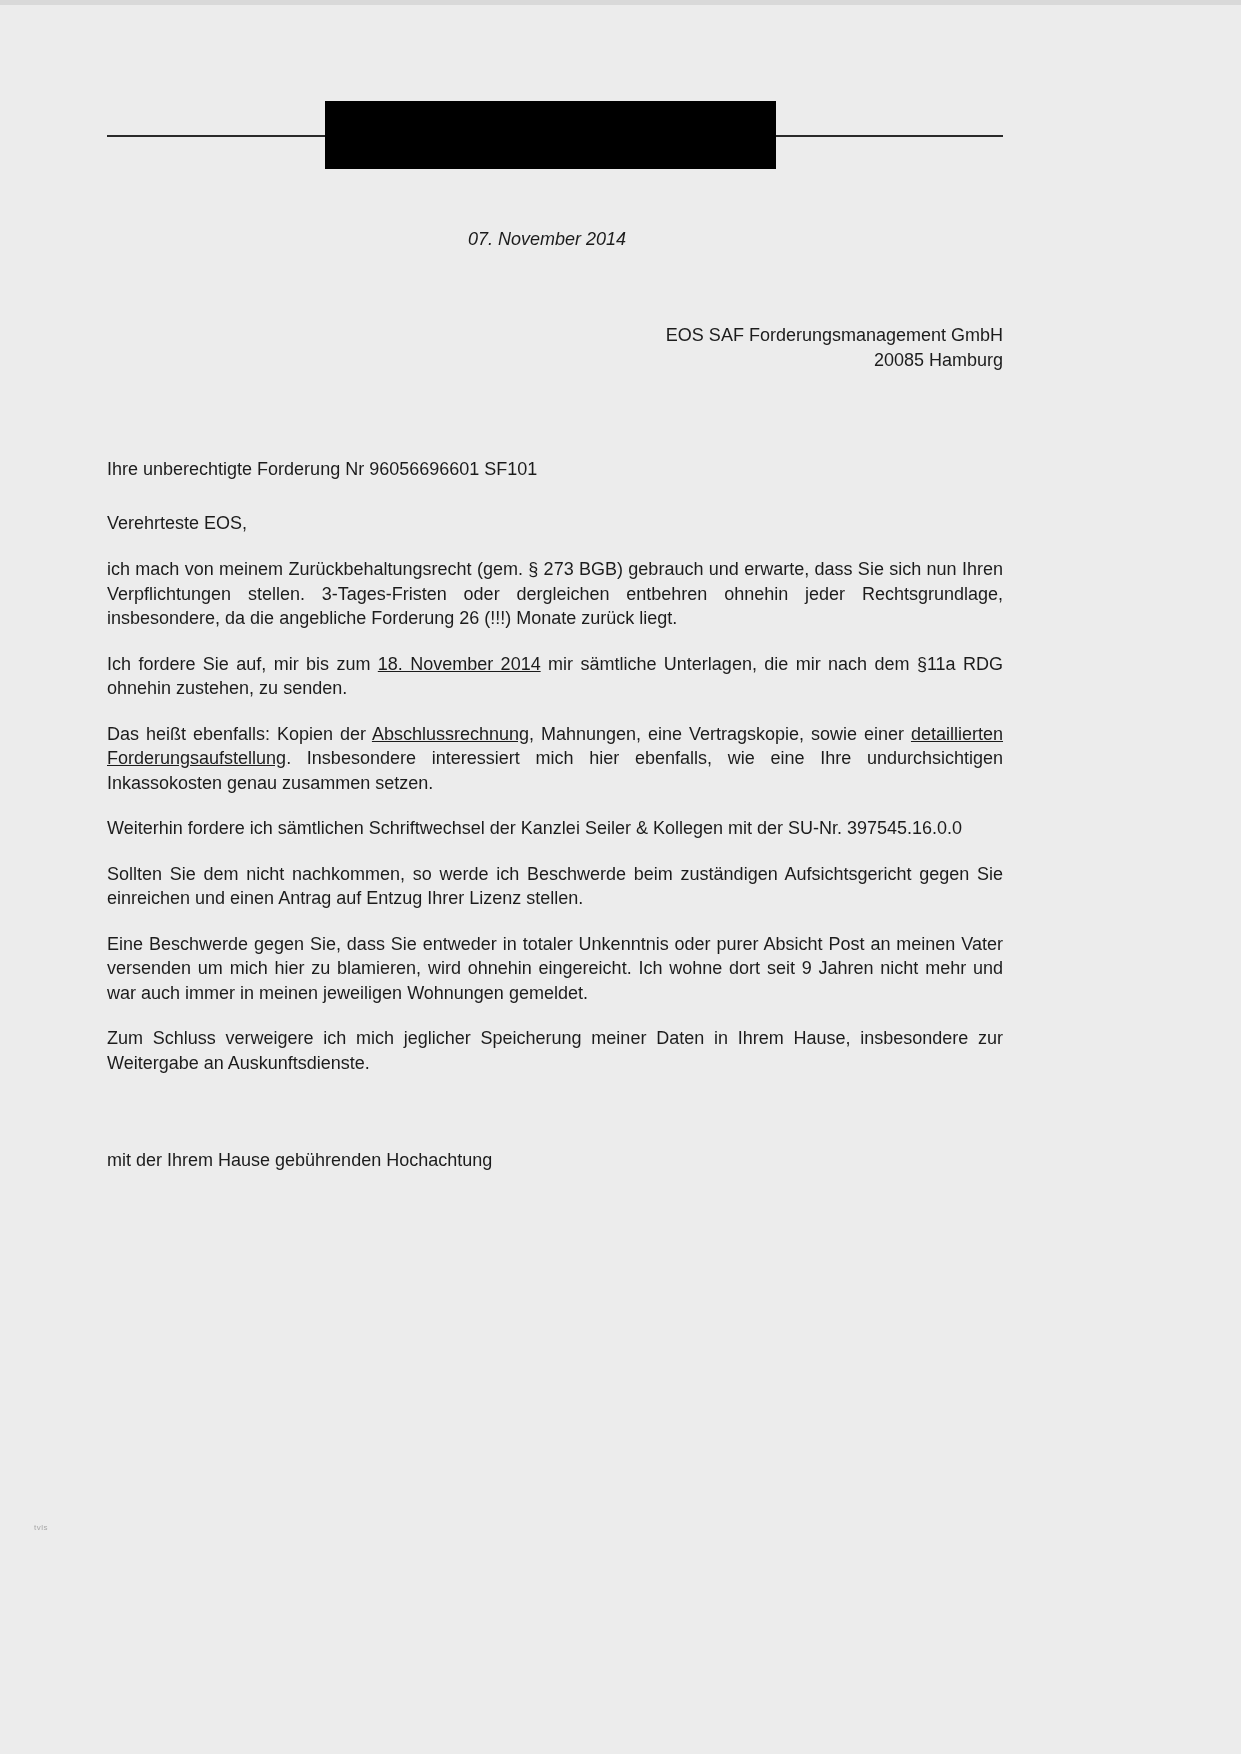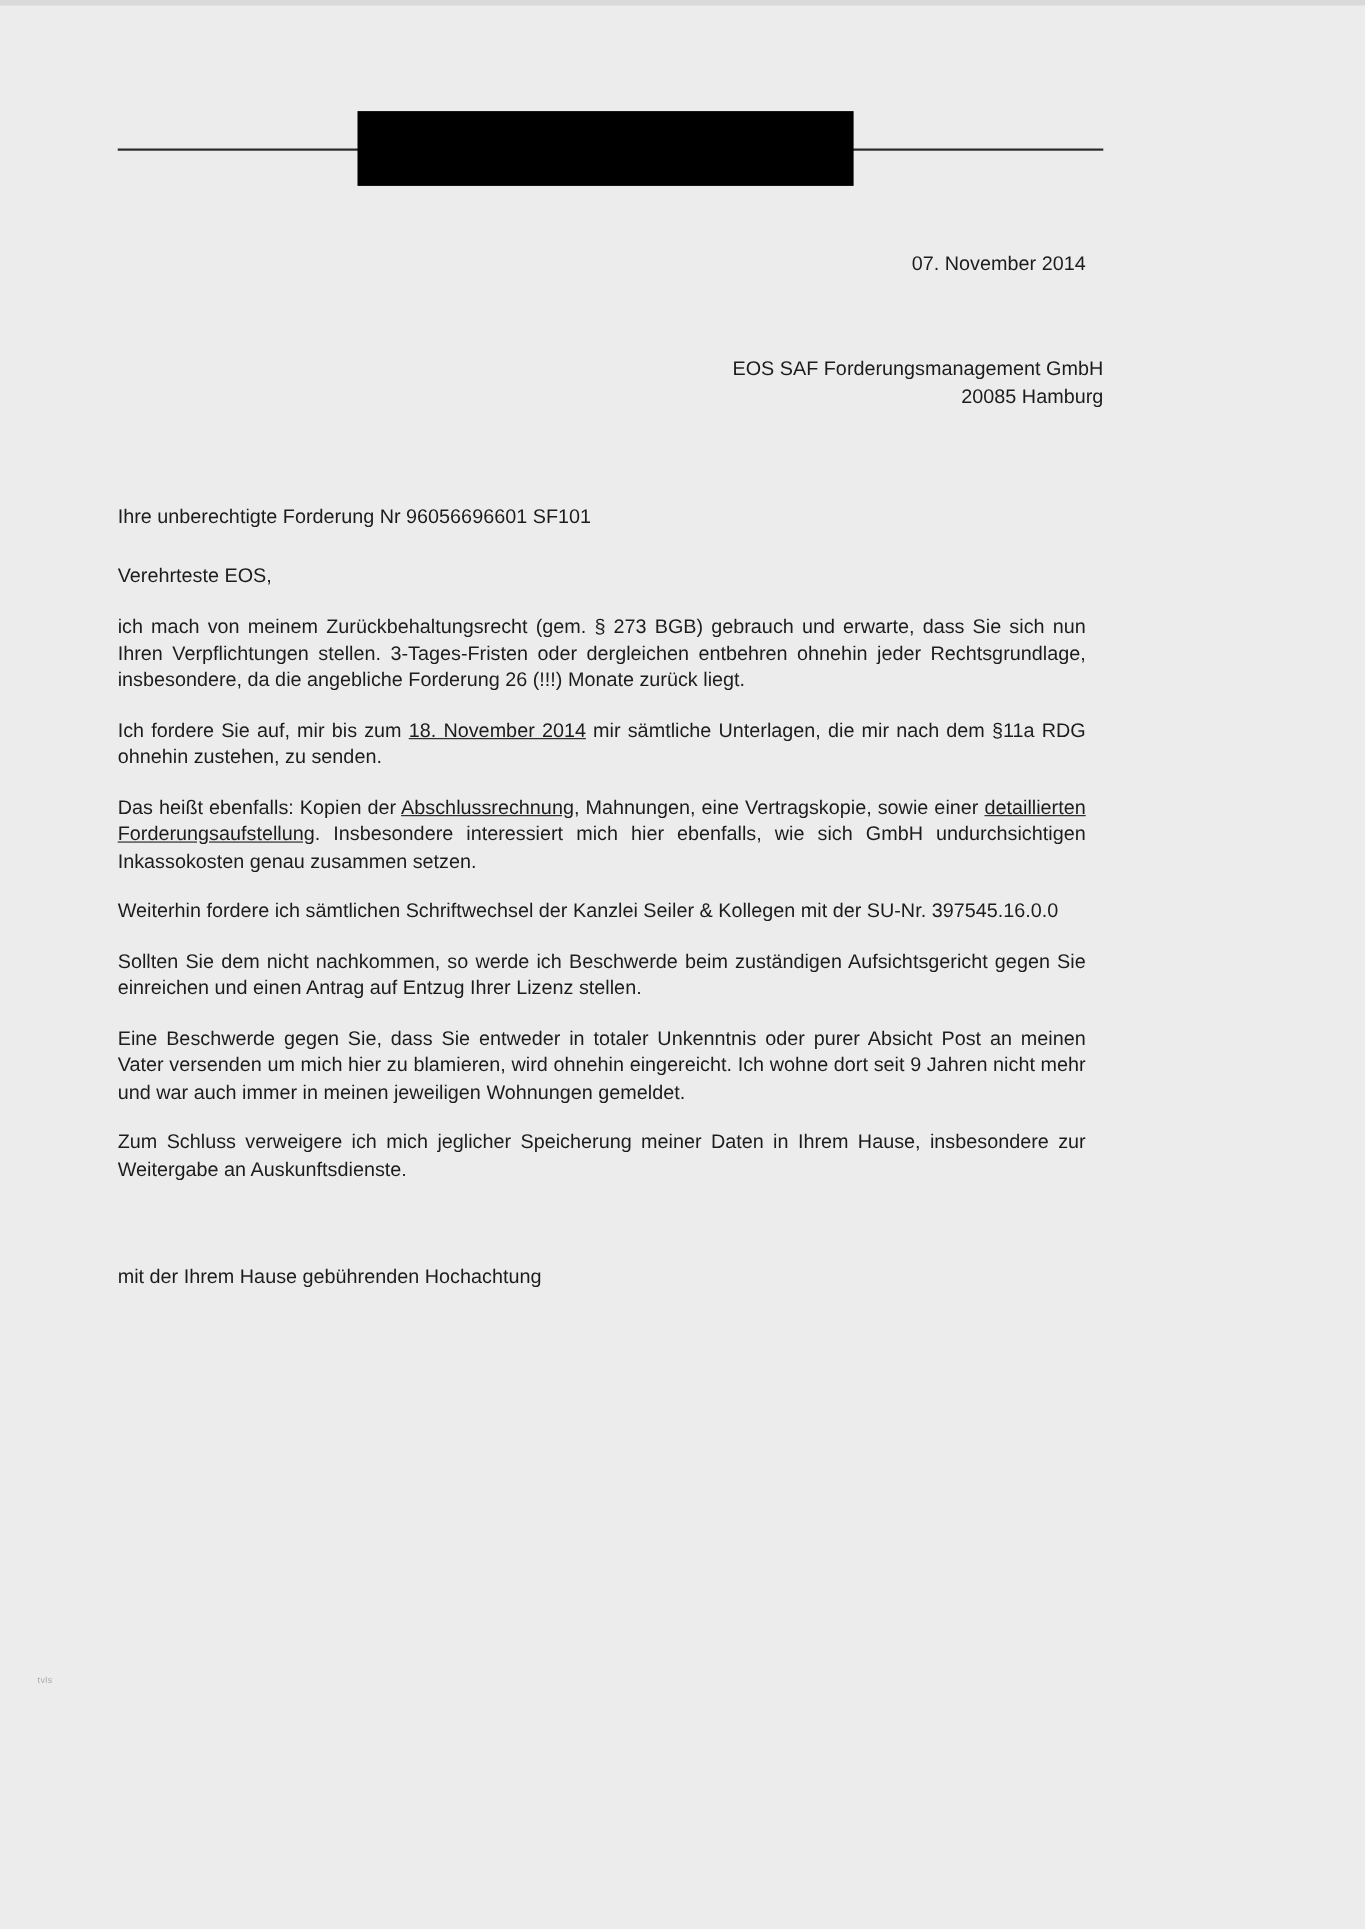--- a/index.html
+++ b/index.html
@@ -37,25 +37,26 @@
     left: 325px;
     width: 451px;
     height: 68px;
     background: #000000;
   }
   .date-line {
     position: absolute;
     top: 222px;
     left: 107px;
     width: 896px;
-    text-align: right;
+    text-align: center;
     padding-right: 16px;
     box-sizing: border-box;
     font-size: 18px;
     line-height: 24px;
+    font-style: italic;
   }
   .recipient {
     position: absolute;
     top: 318px;
     left: 107px;
     width: 896px;
     font-size: 18px;
     line-height: 24.5px;
     text-align: right;
   }
@@ -78,21 +79,21 @@
   }
   .letter-body {
     position: absolute;
     top: 552px;
     left: 107px;
     width: 896px;
     font-size: 18px;
     line-height: 24.5px;
   }
   .letter-body p {
-    margin: 0 16px 21px 0;
+    margin: 0 0 21px 0;
     text-align: justify;
   }
   .closing {
     position: absolute;
     top: 1143px;
     left: 107px;
     width: 896px;
     font-size: 18px;
     line-height: 24px;
   }
@@ -123,21 +124,21 @@
     <div>20085 Hamburg</div>
   </div>
 
   <div class="subject">Ihre unberechtigte Forderung Nr 96056696601 SF101</div>
 
   <div class="salutation">Verehrteste EOS,</div>
 
   <div class="letter-body">
       <p><span>ich mach von meinem Zurückbehaltungsrecht (gem. § 273 BGB) gebrauch und erwarte, dass Sie sich nun Ihren Verpflichtungen stellen. 3-Tages-Fristen oder dergleichen entbehren ohnehin jeder Rechtsgrundlage, insbesondere, da die angebliche Forderung 26 (!!!) Monate zurück liegt.</span></p>
       <p><span>Ich fordere Sie auf, mir bis zum </span><span style="font-weight: normal; text-decoration: underline;">18. November 2014</span><span> mir sämtliche Unterlagen, die mir nach dem §11a RDG  ohnehin zustehen, zu senden.</span></p>
-      <p><span>Das heißt ebenfalls: Kopien der </span><span style="text-decoration: underline;">Abschlussrechnung</span><span>, Mahnungen, eine Vertragskopie, sowie einer </span><span style="text-decoration: underline;">detaillierten Forderungsaufstellung</span><span>. Insbesondere interessiert mich hier ebenfalls, wie sich GmbH undurchsichtigen Inkassokosten genau zusammen setzen.</span></p>
+      <p><span>Das heißt ebenfalls: Kopien der </span><span style="text-decoration: underline;">Abschlussrechnung</span><span>, Mahnungen, eine Vertragskopie, sowie einer </span><span style="text-decoration: underline;">detaillierten Forderungsaufstellung</span><span>. Insbesondere interessiert mich hier ebenfalls, wie eine Ihre undurchsichtigen Inkassokosten genau zusammen setzen.</span></p>
       <p><span>Weiterhin fordere ich sämtlichen Schriftwechsel der Kanzlei Seiler &amp; Kollegen mit der SU-Nr. 397545.16.0.0</span></p>
       <p><span>Sollten Sie dem nicht nachkommen, so werde ich Beschwerde beim zuständigen Aufsichtsgericht gegen Sie einreichen und einen Antrag auf Entzug Ihrer Lizenz stellen.</span></p>
       <p><span>Eine Beschwerde gegen Sie, dass Sie entweder in totaler Unkenntnis oder purer Absicht Post an meinen Vater versenden um mich hier zu blamieren, wird ohnehin eingereicht. Ich wohne dort seit 9 Jahren nicht mehr und war auch immer in meinen jeweiligen Wohnungen gemeldet.</span></p>
       <p><span>Zum Schluss verweigere ich mich jeglicher Speicherung meiner Daten in Ihrem Hause, insbesondere zur Weitergabe an Auskunftsdienste.</span></p>
     </div>
 
   <div class="closing">mit der Ihrem Hause gebührenden Hochachtung</div>
 
   <div class="watermark">tvls</div>
 

